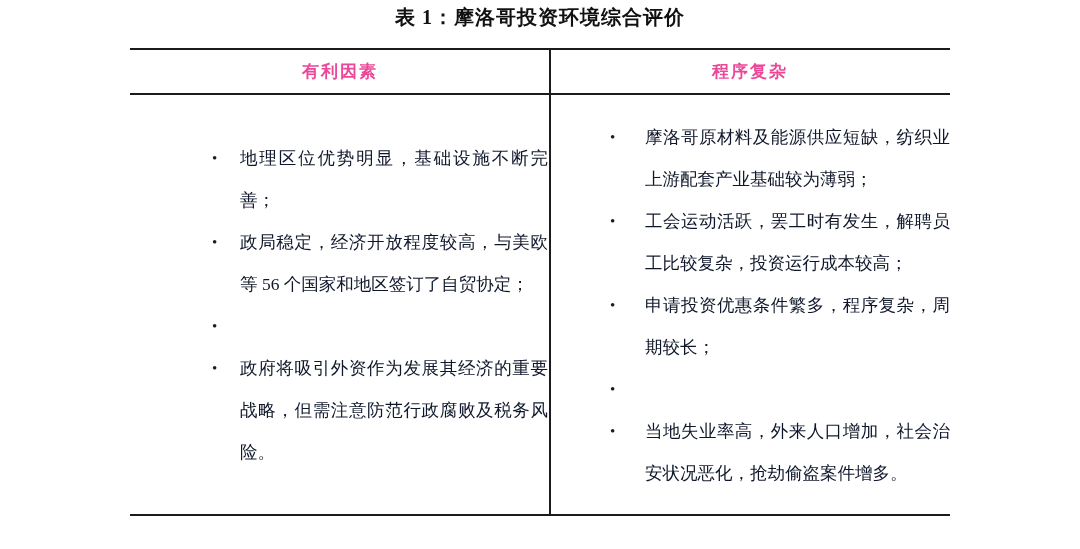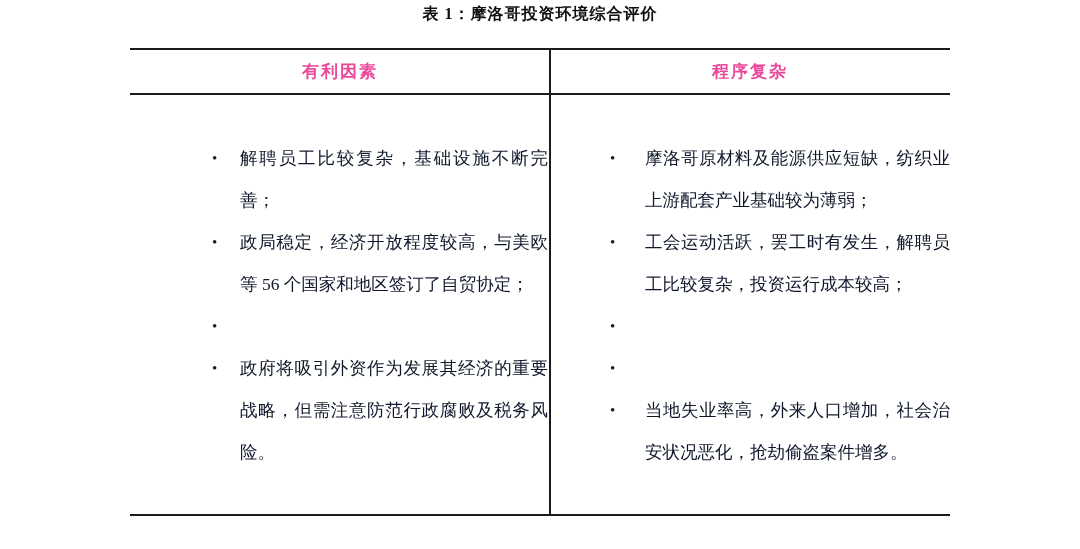--- a/index.html
+++ b/index.html
@@ -17,21 +17,21 @@
     width: 1080px;
     height: 549px;
     background: #ffffff;
   }
   .doc-title {
     position: absolute;
     top: 4px;
     left: 0;
     width: 100%;
     text-align: center;
-    font-size: 16px;
+    font-size: 20px;
     font-weight: bold;
     letter-spacing: 1px;
     color: #111111;
   }
   .eval-table {
     position: absolute;
     left: 130px;
     top: 48px;
     width: 820px;
     height: 468px;
@@ -119,21 +119,21 @@
       <div class="header-cell left">有利因素</div>
       <div class="header-cell right">程序复杂</div>
     </div>
 
     <div class="body-row">
 
       <div class="cell left">
         <ul class="items">
           <li class="item">
             <span class="dot">•</span>
-            <span class="item-text">解聘员工比较复杂，基础设施不断完善；</span>
+            <span class="item-text">地理区位优势明显，基础设施不断完善；</span>
           </li>
           <li class="item">
             <span class="dot">•</span>
             <span class="item-text">政局稳定，经济开放程度较高，与美欧等 56 个国家和地区签订了自贸协定；</span>
           </li>
           <li class="item">
             <span class="dot">•</span>
           </li>
           <li class="item">
             <span class="dot">•</span>
@@ -147,20 +147,21 @@
           <li class="item">
             <span class="dot">•</span>
             <span class="item-text">摩洛哥原材料及能源供应短缺，纺织业上游配套产业基础较为薄弱；</span>
           </li>
           <li class="item">
             <span class="dot">•</span>
             <span class="item-text">工会运动活跃，罢工时有发生，解聘员工比较复杂，投资运行成本较高；</span>
           </li>
           <li class="item">
             <span class="dot">•</span>
+            <span class="item-text">申请投资优惠条件繁多，程序复杂，周期较长；</span>
           </li>
           <li class="item">
             <span class="dot">•</span>
           </li>
           <li class="item">
             <span class="dot">•</span>
             <span class="item-text">当地失业率高，外来人口增加，社会治安状况恶化，抢劫偷盗案件增多。</span>
           </li>
         </ul>
       </div>

